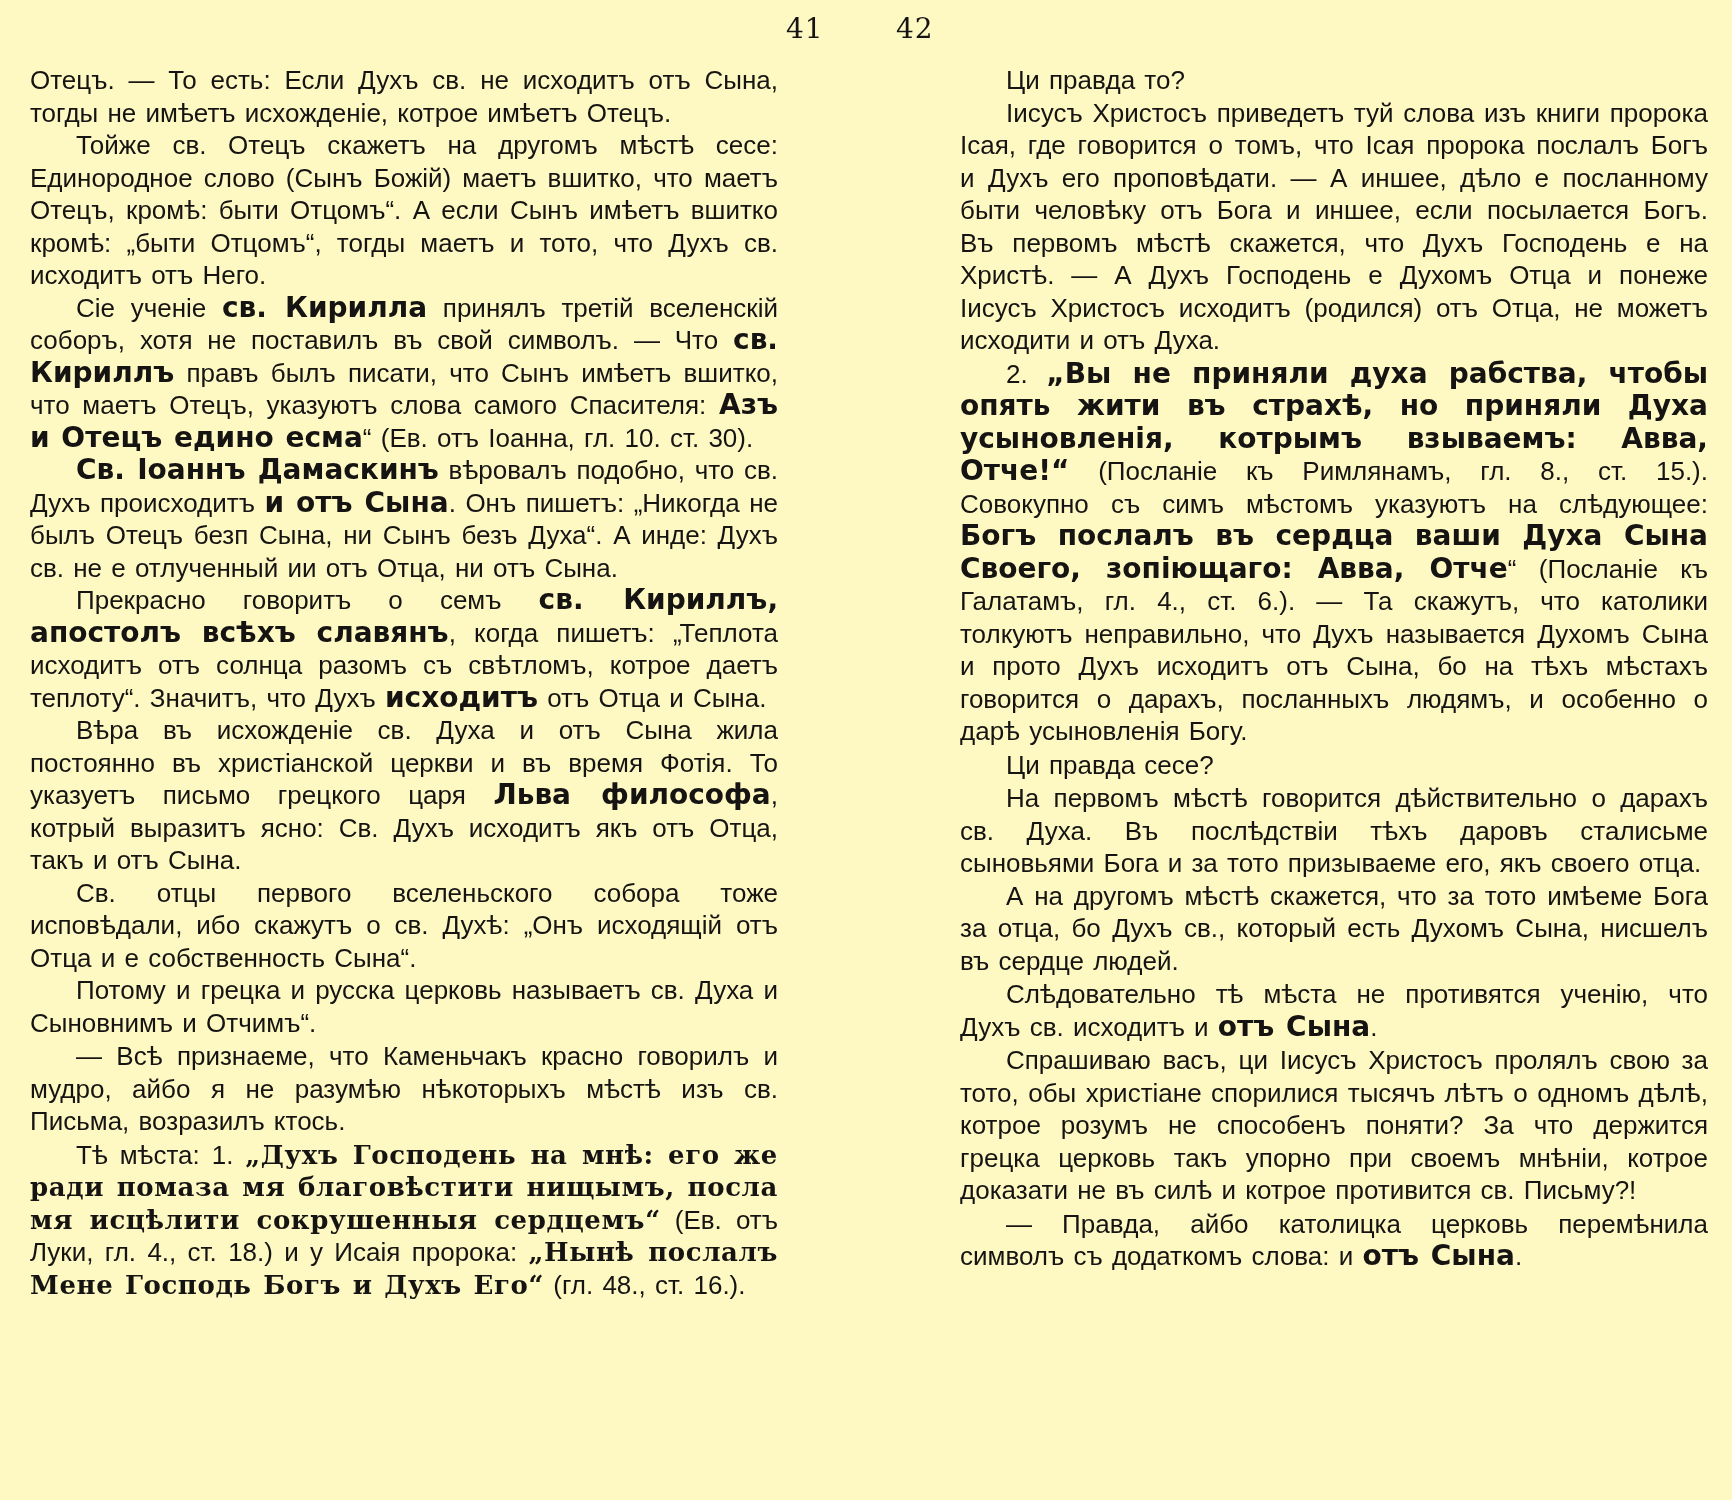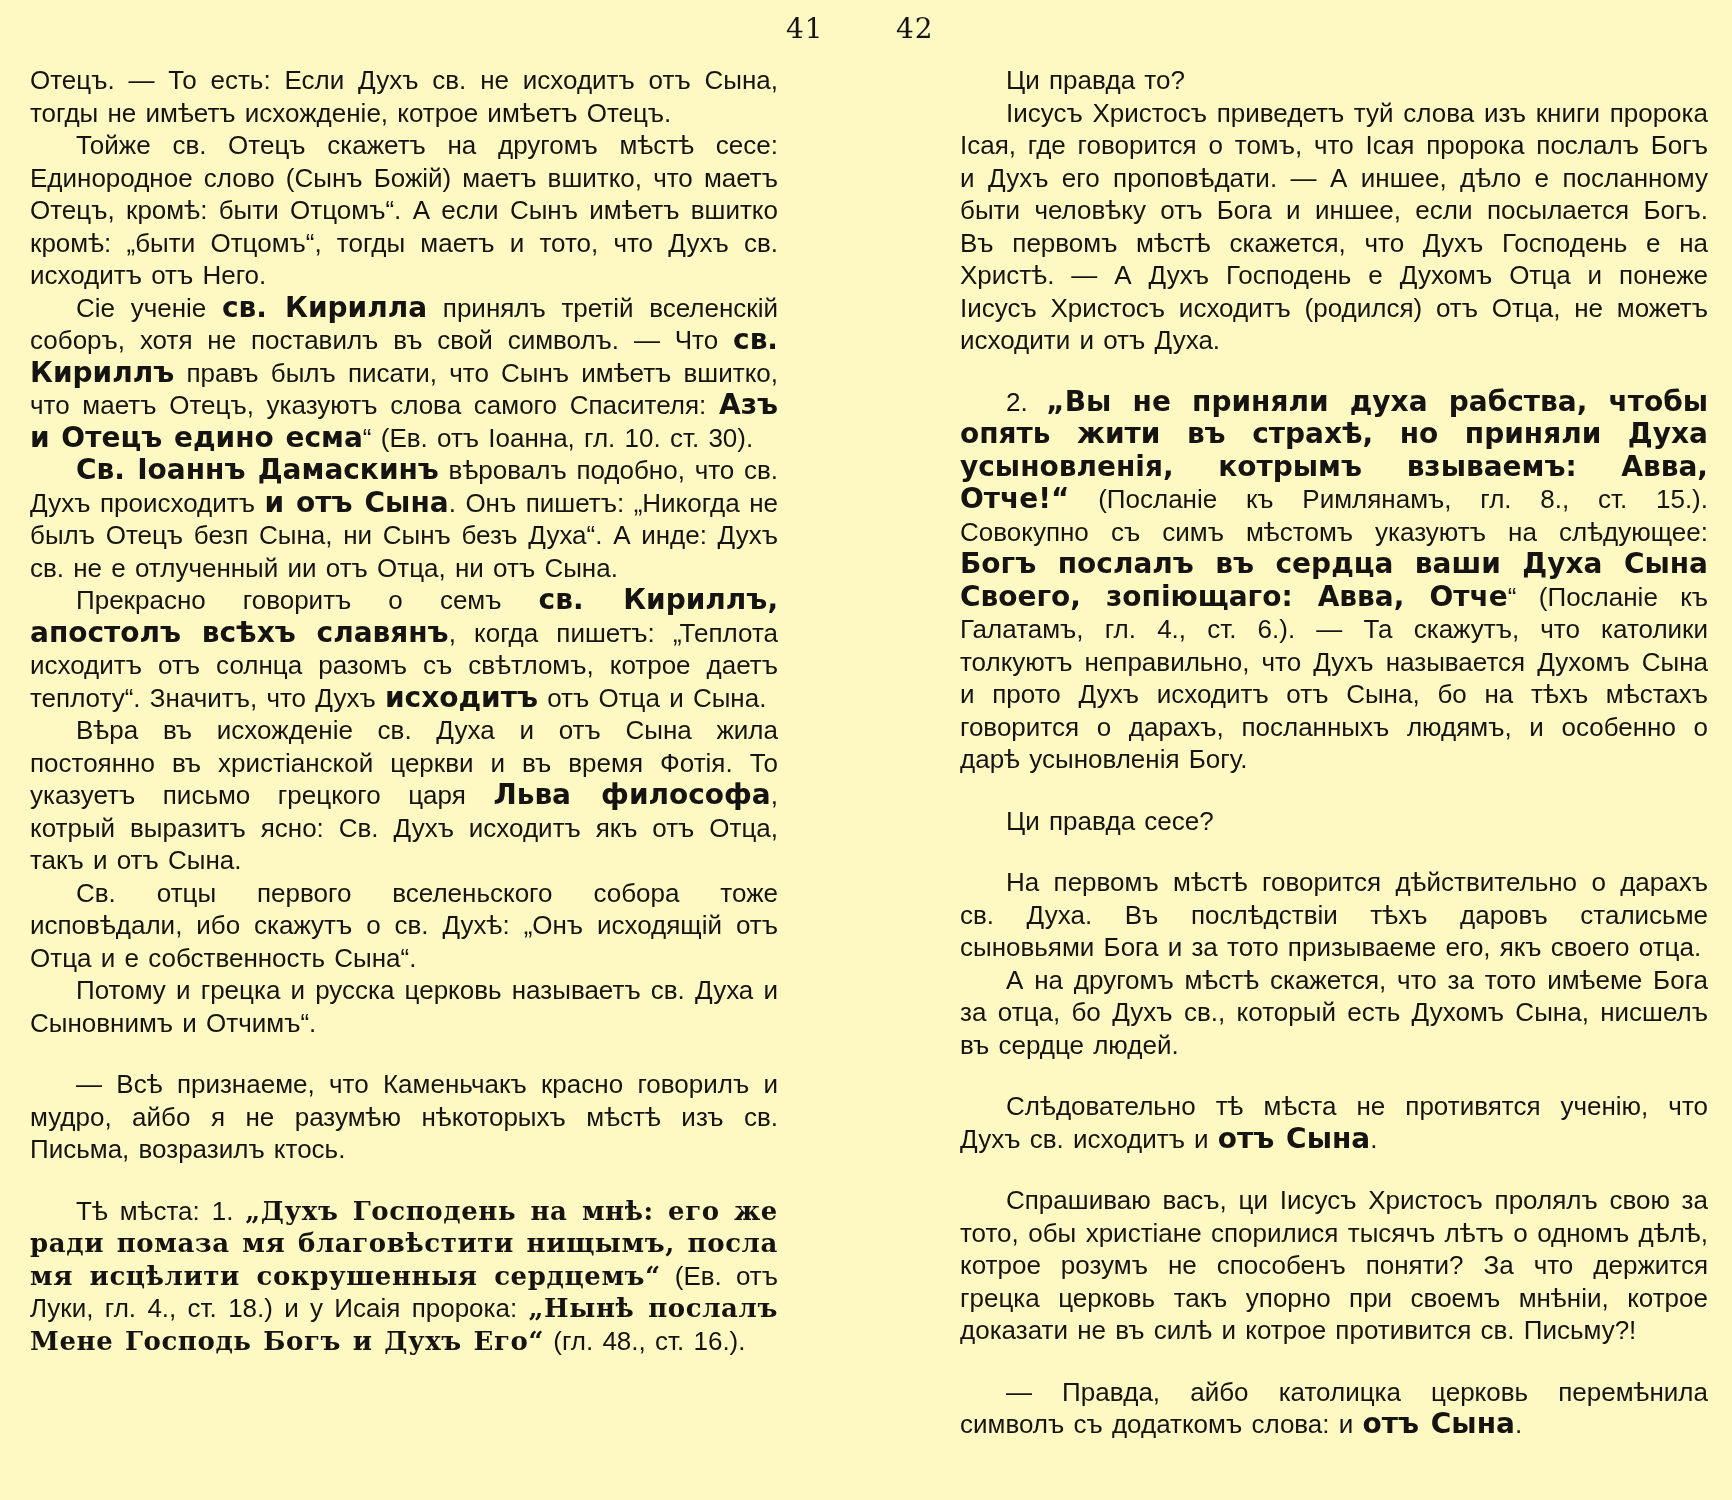--- a/index.html
+++ b/index.html
@@ -33,21 +33,21 @@
     line-height: 32.5px;
     word-spacing: 2px;
   }
   #col-41 { left: 30px; }
   #col-42 { left: 960px; }
   .para {
     margin: 0;
     text-indent: 46px;
   }
   .para.noindent { text-indent: 0; }
-  .para.spaced { margin-top: 29px; }
+  .para.spaced { margin-top: 1px; }
   .n { font-family: Liberation Sans, sans-serif; }
   .b {
     font-family: "DejaVu Sans", "Liberation Sans", sans-serif;
     font-weight: 700;
     font-size: 28px;
   }
   .cs {
     font-family: "DejaVu Serif", "Liberation Serif", serif;
     font-weight: 700;
     letter-spacing: 0.6px;

